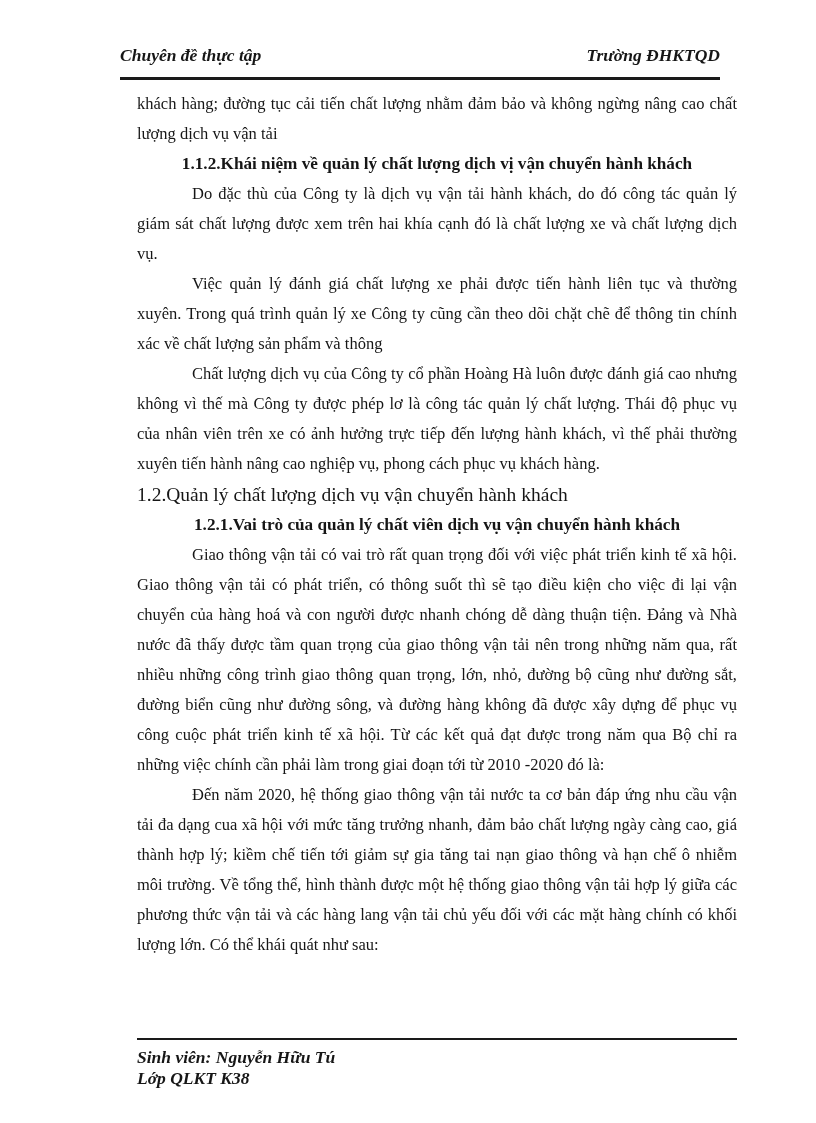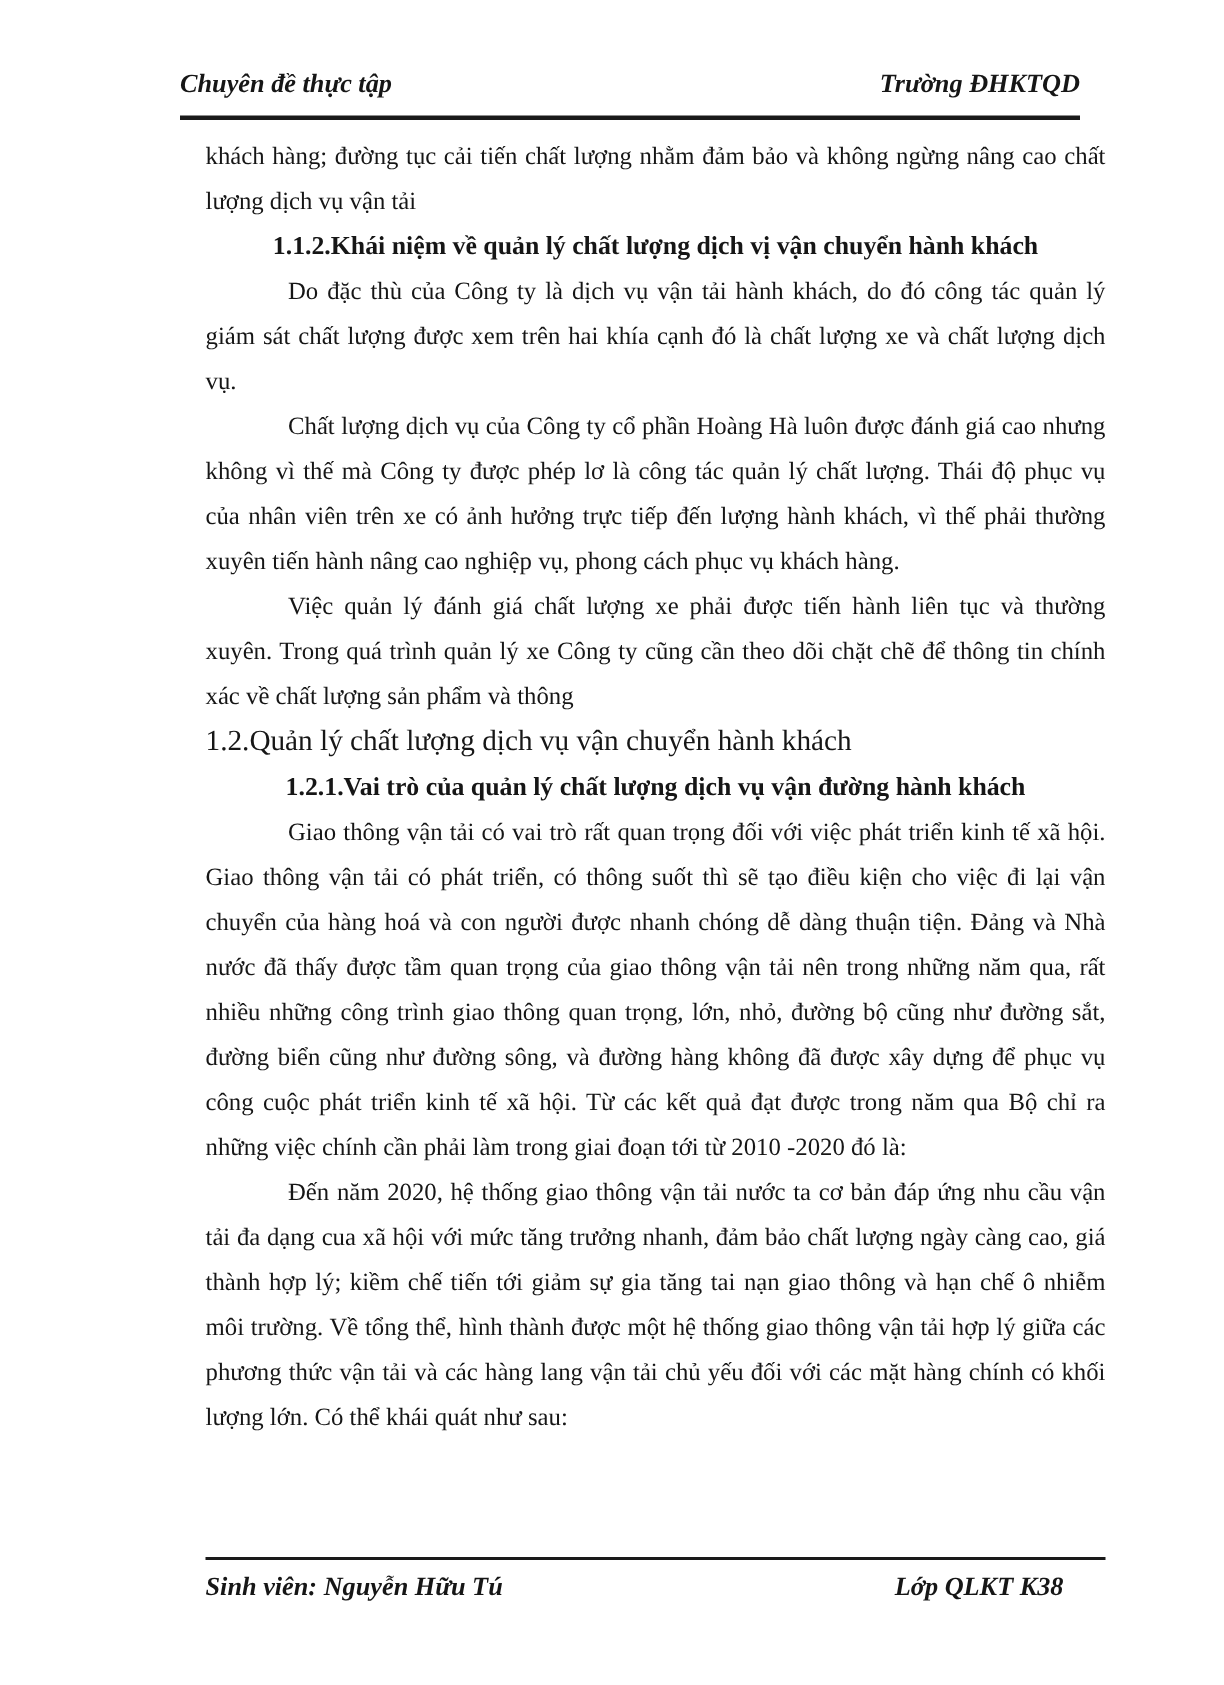--- a/index.html
+++ b/index.html
@@ -69,43 +69,44 @@
     top: 1038px;
     width: 600px;
     display: flex;
     justify-content: space-between;
     align-items: baseline;
     border-top: 2px solid #1a1a1a;
     padding-top: 7px;
     font-weight: bold;
     font-style: italic;
     font-size: 17.5px;
+    flex-direction: column;
   }
   .page-footer .footer-right {
     padding-right: 28px;
   }
 </style>
 </head>
 <body>
 
 <div class="sheet">
 
   <div class="page-header">
     <span>Chuyên đề thực tập</span>
     <span>Trường ĐHKTQD</span>
   </div>
 
   <div class="bodytext">
     <p class="cont">khách hàng; đường tục cải tiến chất lượng nhằm đảm bảo và không ngừng nâng cao chất lượng dịch vụ vận tải</p>
     <h3>1.1.2.Khái niệm về quản lý chất lượng dịch vị vận chuyển hành khách</h3>
     <p>Do đặc thù của Công ty là dịch vụ vận tải hành khách, do đó công tác quản lý giám sát chất lượng được xem trên hai khía cạnh đó là chất lượng xe và chất lượng dịch vụ.</p>
+    <p>Việc quản lý đánh giá chất lượng xe phải được tiến hành liên tục và thường xuyên. Trong quá trình quản lý xe Công ty cũng cần theo dõi chặt chẽ để thông tin chính xác về chất lượng sản phẩm và thông</p>
     <p>Chất lượng dịch vụ của Công ty cổ phần Hoàng Hà luôn được đánh giá cao nhưng không vì thế mà Công ty được phép lơ là công tác quản lý chất lượng. Thái độ phục vụ của nhân viên trên xe có ảnh hưởng trực tiếp đến lượng hành khách, vì thế phải thường xuyên tiến hành nâng cao nghiệp vụ, phong cách phục vụ khách hàng.</p>
-    <p>Việc quản lý đánh giá chất lượng xe phải được tiến hành liên tục và thường xuyên. Trong quá trình quản lý xe Công ty cũng cần theo dõi chặt chẽ để thông tin chính xác về chất lượng sản phẩm và thông</p>
     <h2>1.2.Quản lý chất lượng dịch vụ vận chuyển hành khách</h2>
-    <h3>1.2.1.Vai trò của quản lý chất lượng dịch vụ vận đường hành khách</h3>
+    <h3>1.2.1.Vai trò của quản lý chất viên dịch vụ vận chuyển hành khách</h3>
     <p>Giao thông vận tải có vai trò rất quan trọng đối với việc phát triển kinh tế xã hội. Giao thông vận tải có phát triển, có thông suốt thì sẽ tạo điều kiện cho việc đi lại vận chuyển của hàng hoá và con người được nhanh chóng dễ dàng thuận tiện. Đảng và Nhà nước đã thấy được tầm quan trọng của giao thông vận tải nên trong những năm qua, rất nhiều những công trình giao thông quan trọng, lớn, nhỏ, đường bộ cũng như đường sắt, đường biển cũng như đường sông, và đường hàng không đã được xây dựng để phục vụ công cuộc phát triển kinh tế xã hội. Từ các kết quả đạt được trong năm qua Bộ chỉ ra những việc chính cần phải làm trong giai đoạn tới từ 2010 -2020 đó là:</p>
     <p>Đến năm 2020, hệ thống giao thông vận tải nước ta cơ bản đáp ứng nhu cầu vận tải đa dạng cua xã hội với mức tăng trưởng nhanh, đảm bảo chất lượng ngày càng cao, giá thành hợp lý; kiềm chế tiến tới giảm sự gia tăng tai nạn giao thông và hạn chế ô nhiễm môi trường. Về tổng thể, hình thành được một hệ thống giao thông vận tải hợp lý giữa các phương thức vận tải và các hàng lang vận tải chủ yếu đối với các mặt hàng chính có khối lượng lớn. Có thể khái quát như sau:</p>
   </div>
 
   <div class="page-footer">
     <span class="footer-left">Sinh viên: Nguyễn Hữu Tú</span>
     <span class="footer-right">Lớp QLKT K38</span>
   </div>
 
 </div>

